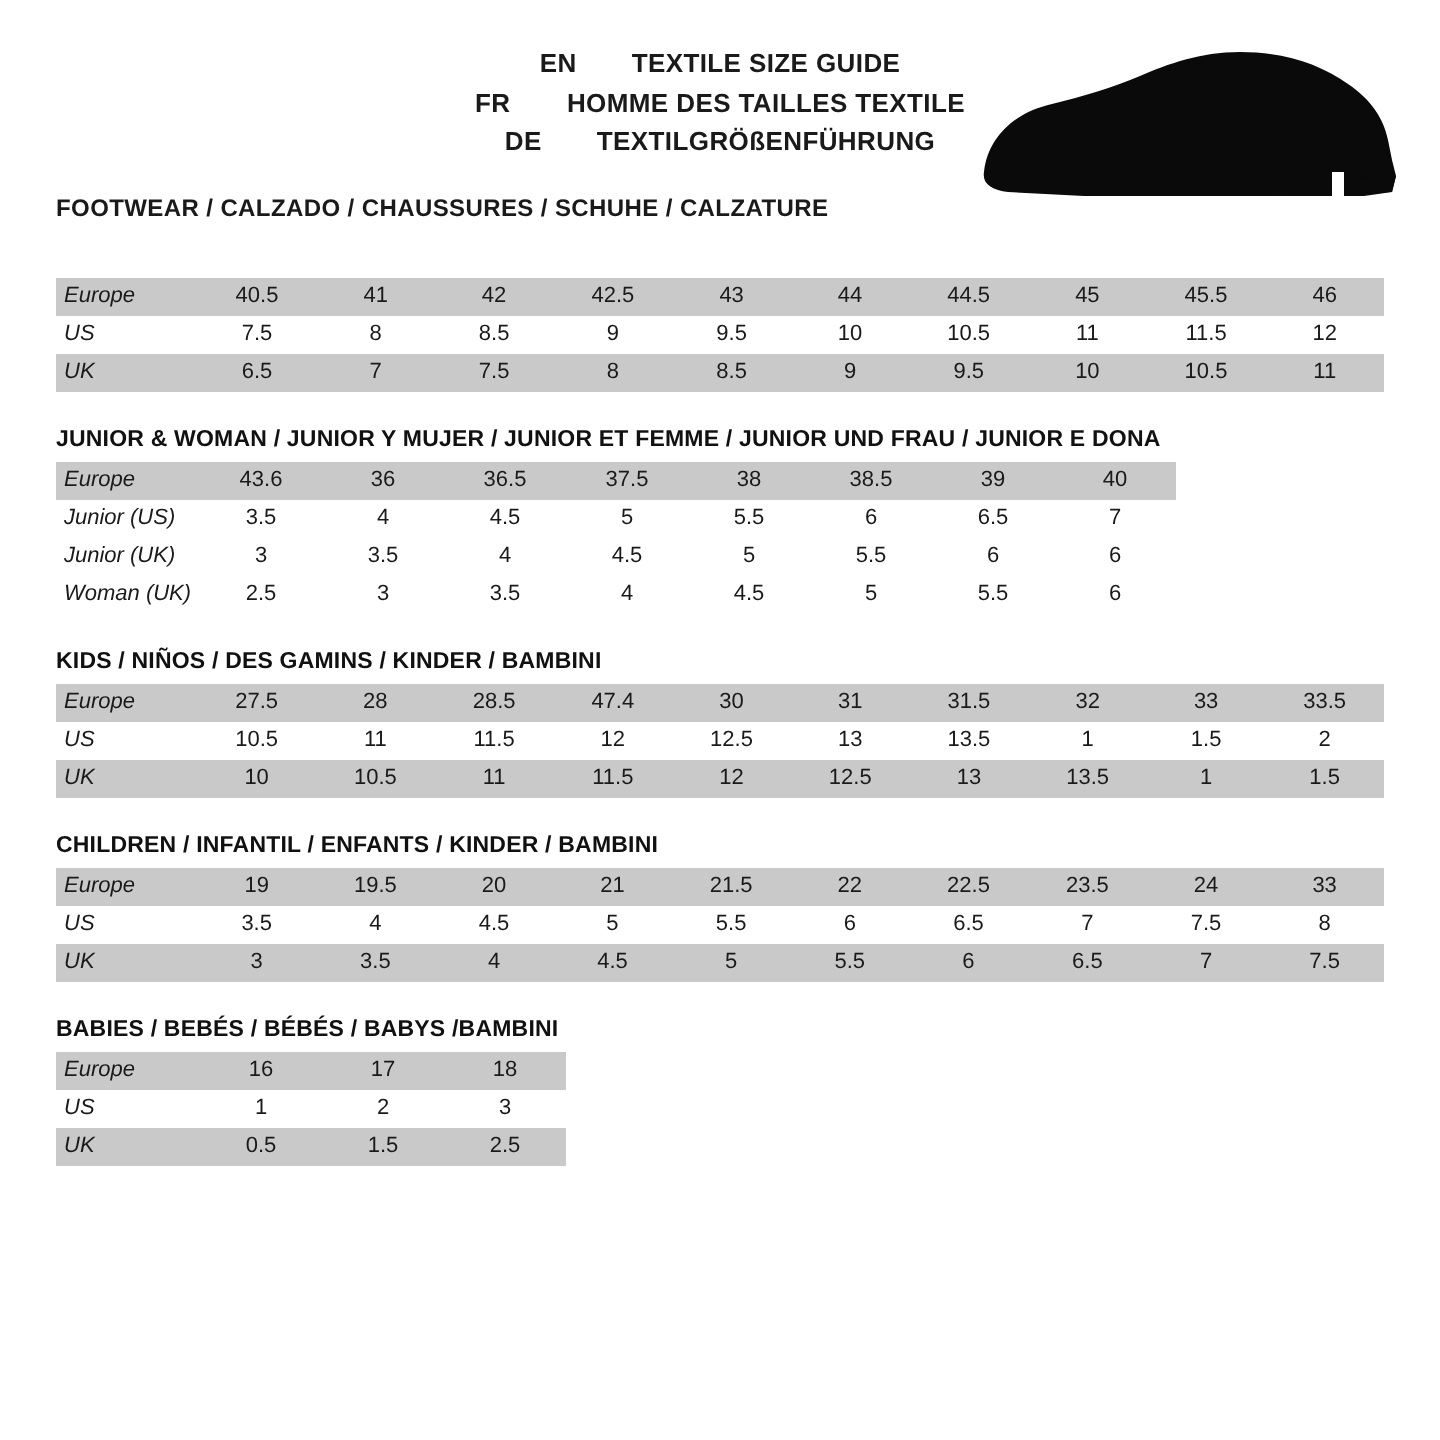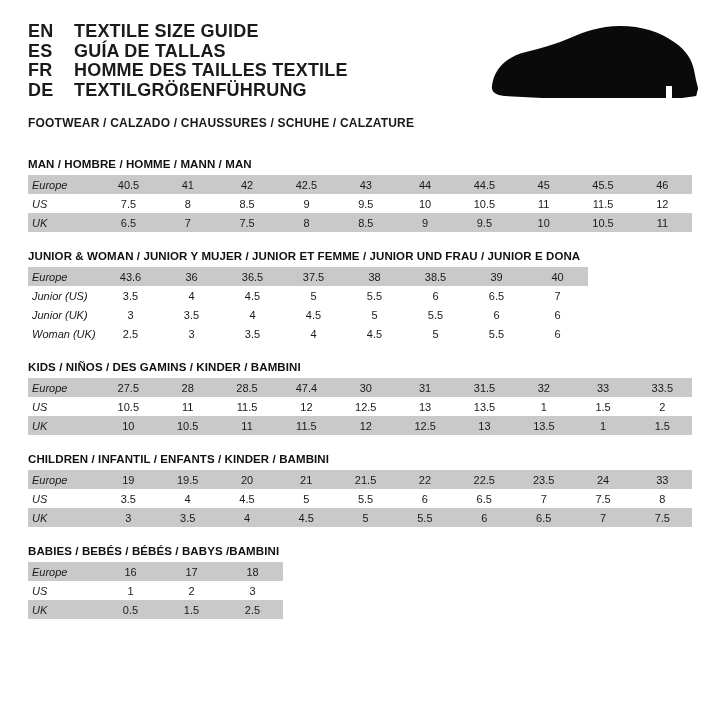--- a/index.html
+++ b/index.html
@@ -28,23 +28,24 @@
     position: relative;
     padding: 22px 28px 0 28px;
   }
   .lang-rows {
     display: block;
   }
   .lang-row {
     display: flex;
     align-items: baseline;
     line-height: 19.5px;
-    font-size: 18px;
+    font-size: 13px;
     font-weight: bold;
     letter-spacing: 0.2px;
+    justify-content: center;
   }
   .lang-code {
     width: 46px;
     flex: 0 0 46px;
     font-weight: bold;
   }
   .lang-title {
     font-weight: bold;
   }
   .footwear-line {
@@ -113,24 +114,20 @@
 </head>
 <body>
 
 <div class="page">
 
   <div class="header">
     <div class="lang-rows">
       <div class="lang-row">
         <span class="lang-code">EN</span>
         <span class="lang-title">TEXTILE SIZE GUIDE</span>
-      </div>
-      <div class="lang-row">
-        <span class="lang-code">ES</span>
-        <span class="lang-title">GUÍA DE TALLAS</span>
       </div>
       <div class="lang-row">
         <span class="lang-code">FR</span>
         <span class="lang-title">HOMME DES TAILLES TEXTILE</span>
       </div>
       <div class="lang-row">
         <span class="lang-code">DE</span>
         <span class="lang-title">TEXTILGRÖßENFÜHRUNG</span>
       </div>
     </div>
@@ -143,21 +140,20 @@
                L 214 64 L 216 72 L 214 80 L 200 82 L 60 82 L 22 80 C 14 79, 9 76, 10 70 Z" fill="#0a0a0a"></path>
       <path d="M150 82 L 214 80 L 216 72 L 152 74 Z" fill="#0a0a0a"></path>
       <path d="M186 74 L 214 72 L 216 80 L 188 82 Z" fill="#ffffff" opacity="0.0"></path>
       <rect x="184" y="70" width="6" height="12" fill="#ffffff"></rect>
     </svg>
   </div>
 
   <div class="content">
 
     <div class="section man">
-      <div class="section-title">MAN / HOMBRE / HOMME / MANN / MAN</div>
       <table class="size-table">
         <colgroup>
           <col class="label-col">
             <col class="val-col">
             <col class="val-col">
             <col class="val-col">
             <col class="val-col">
             <col class="val-col">
             <col class="val-col">
             <col class="val-col">

